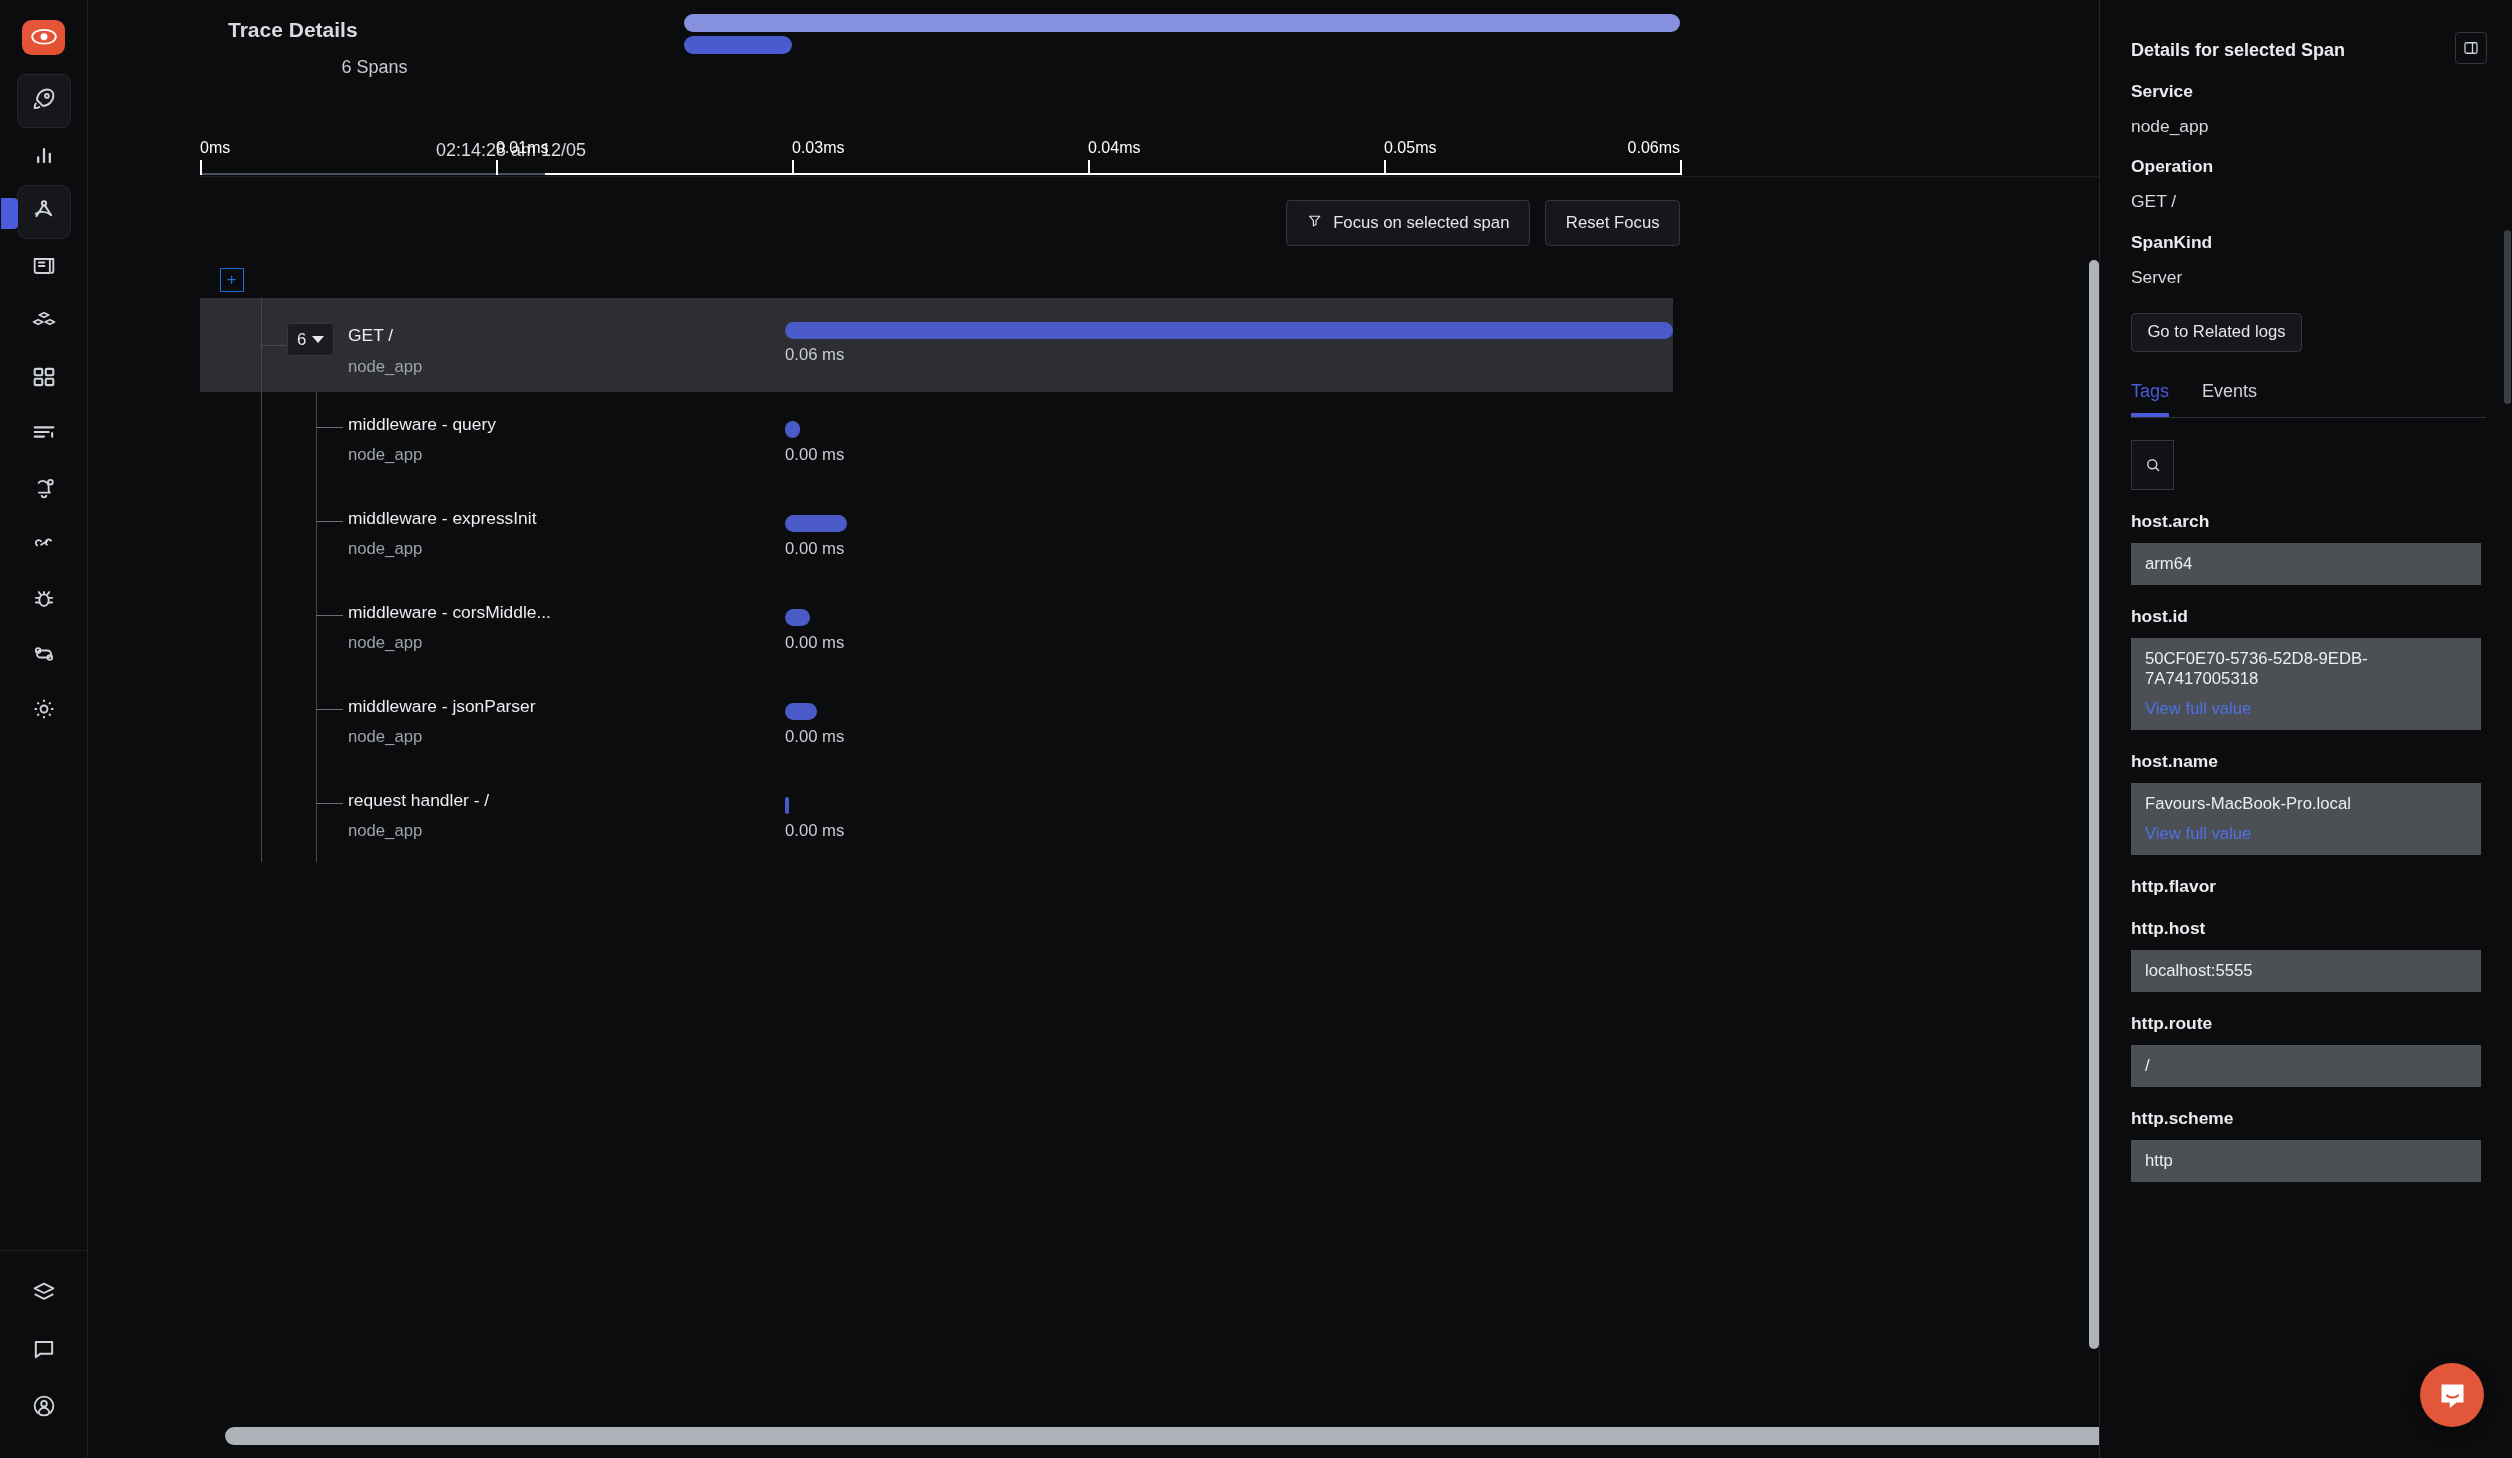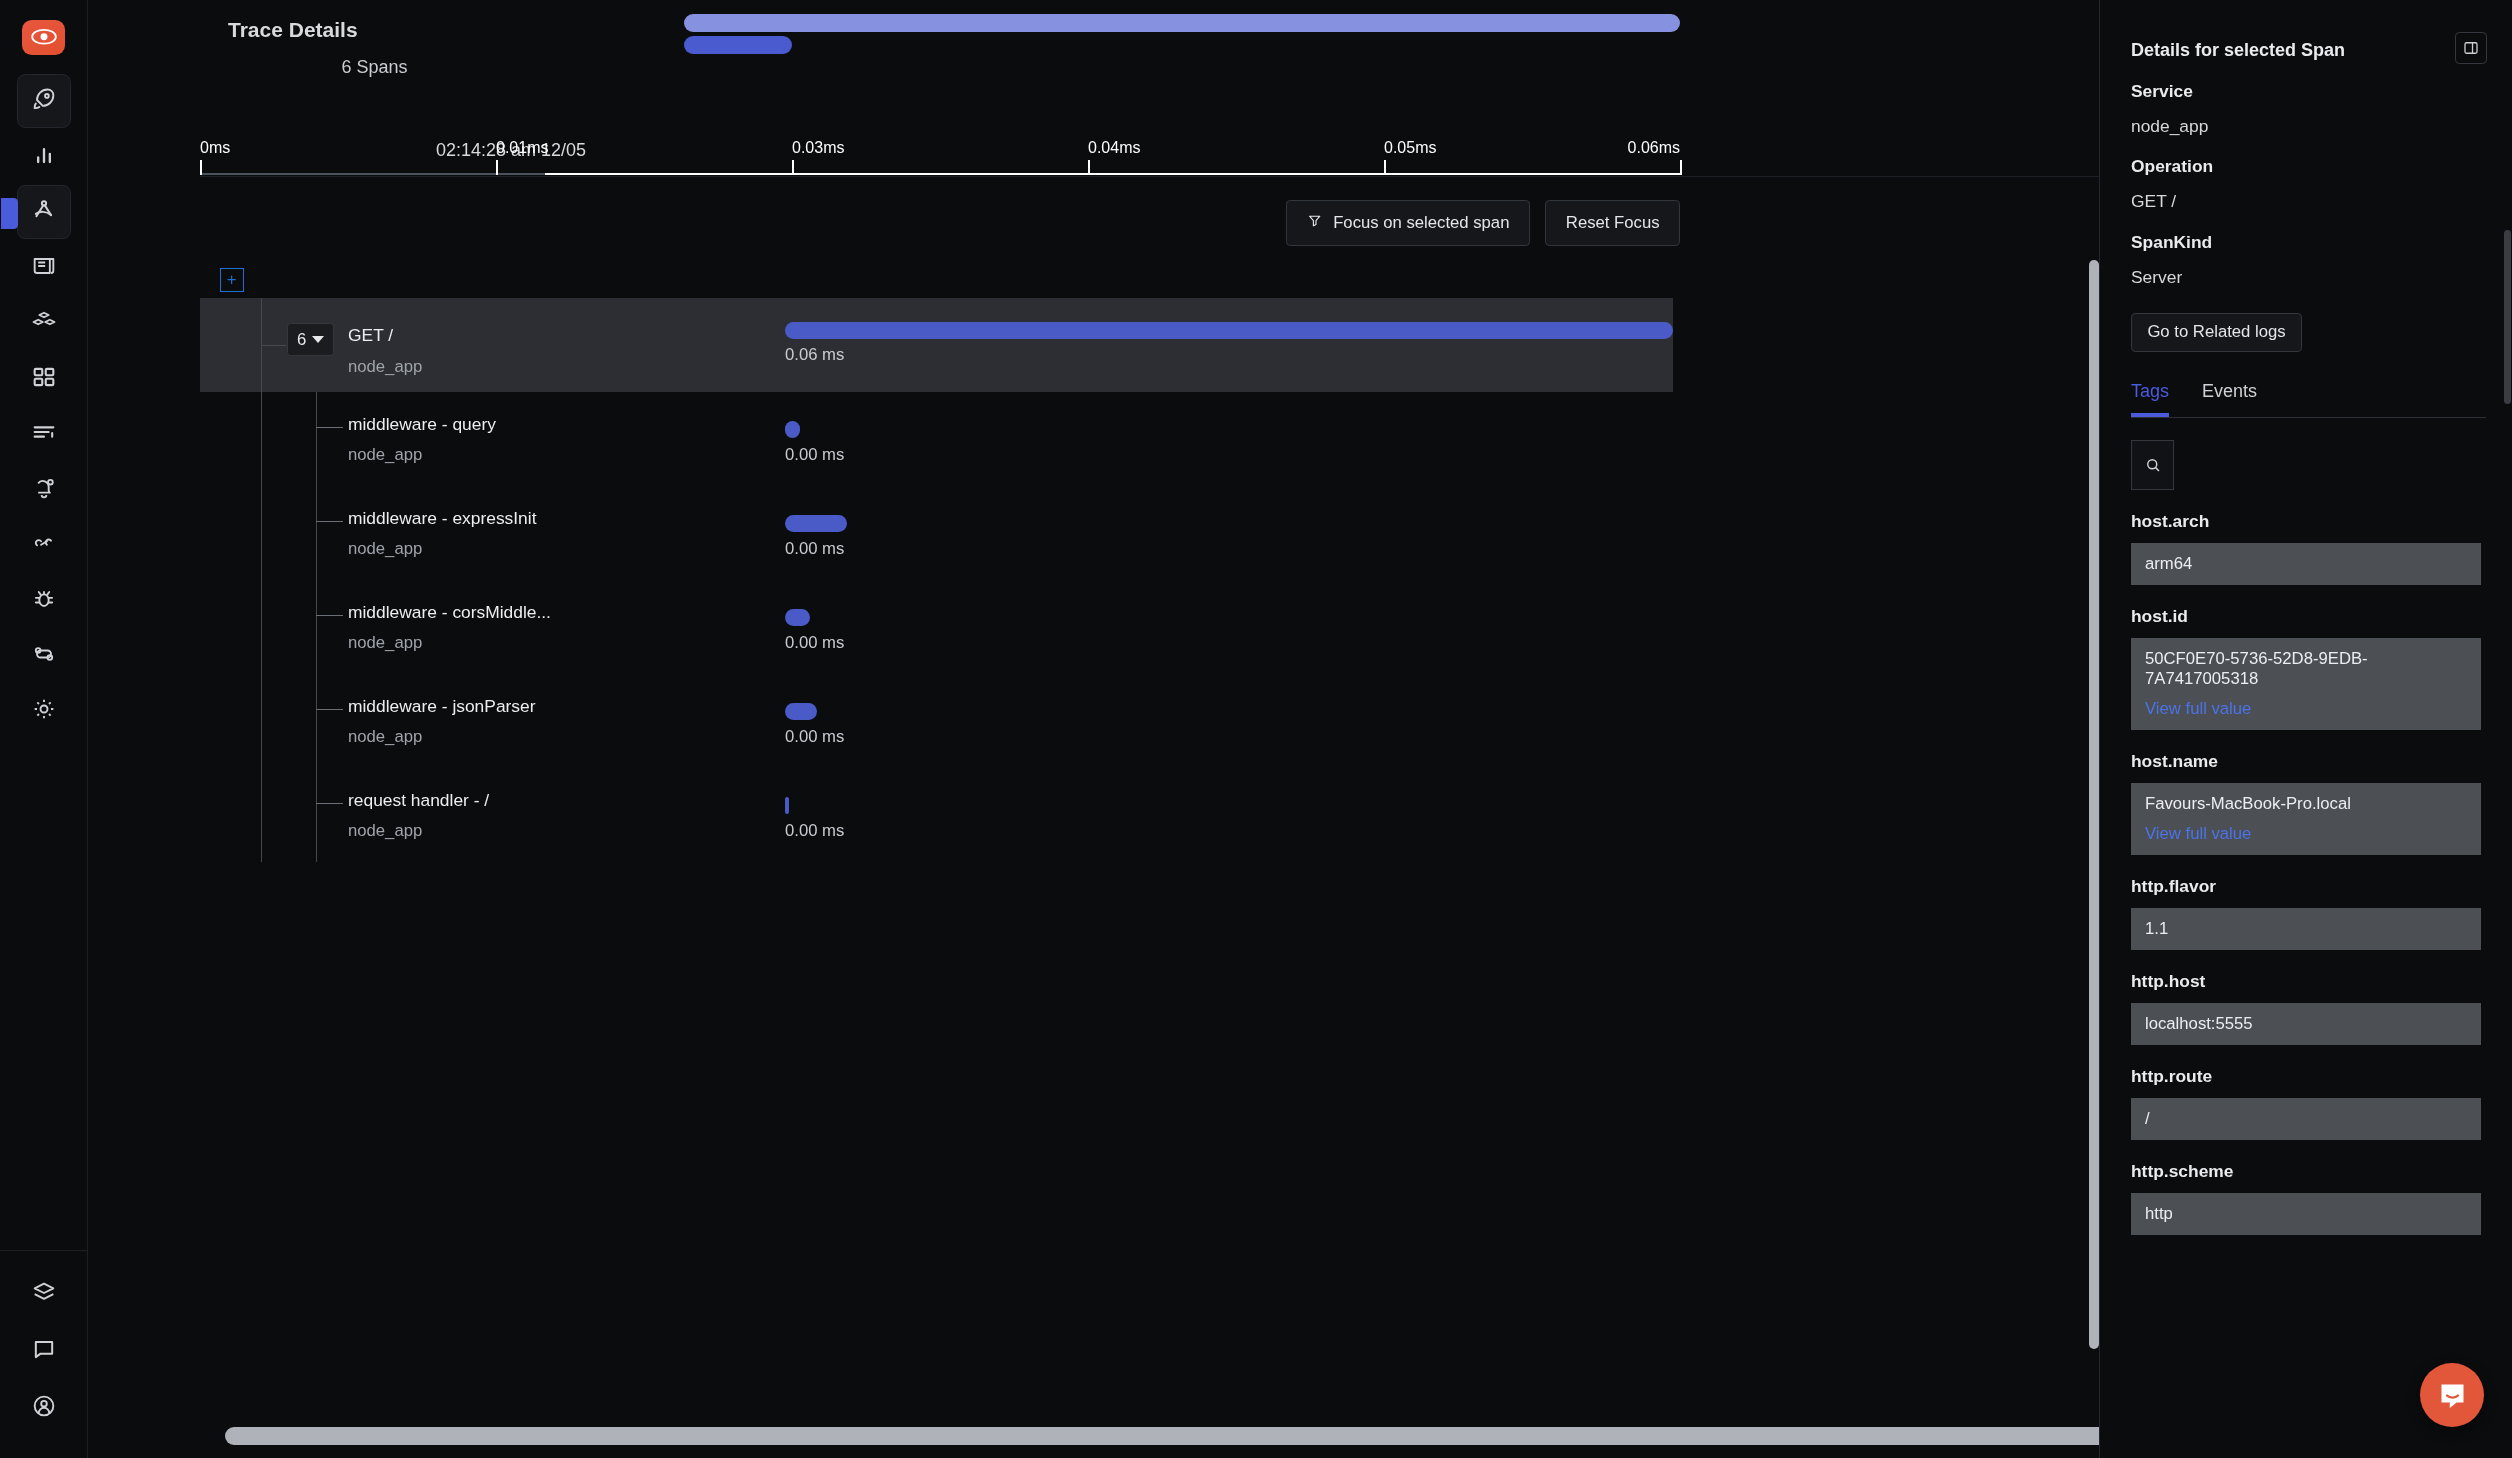--- a/index.html
+++ b/index.html
@@ -466,21 +466,20 @@
         <div class="tag">
           <div class="tag-k">host.id</div>
           <div class="tag-v"><span>50CF0E70-5736-52D8-9EDB-7A7417005318</span><div class="tag-link">View full value</div></div>
         </div>
         <div class="tag">
           <div class="tag-k">host.name</div>
           <div class="tag-v"><span>Favours-MacBook-Pro.local</span><div class="tag-link">View full value</div></div>
         </div>
         <div class="tag">
           <div class="tag-k">http.flavor</div>
-          <div class="tag-v"><span>1.1</span></div>
         </div>
         <div class="tag">
           <div class="tag-k">http.host</div>
           <div class="tag-v"><span>localhost:5555</span></div>
         </div>
         <div class="tag">
           <div class="tag-k">http.route</div>
           <div class="tag-v"><span>/</span></div>
         </div>
         <div class="tag">

